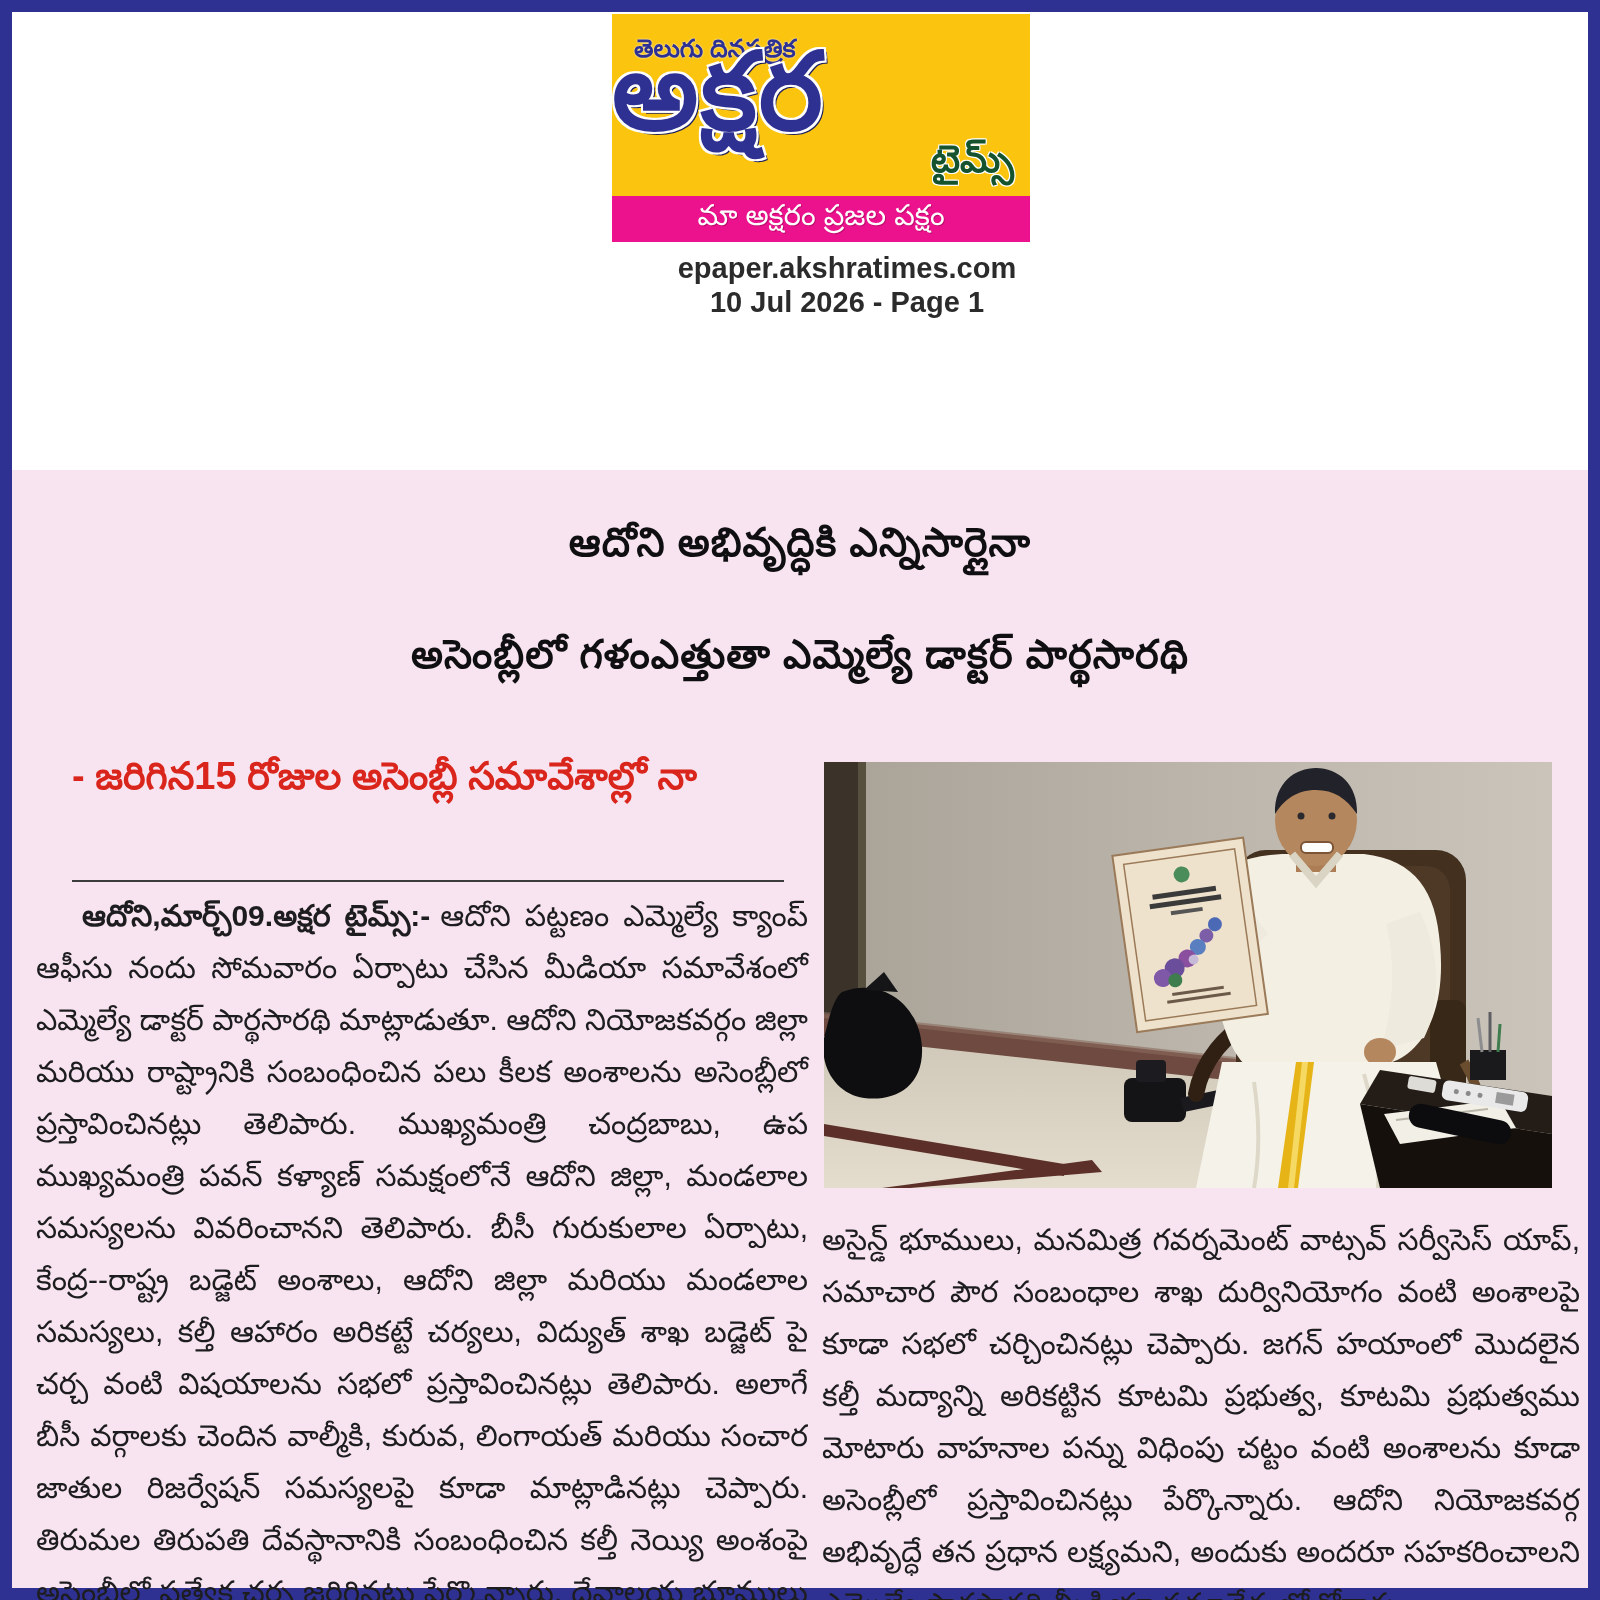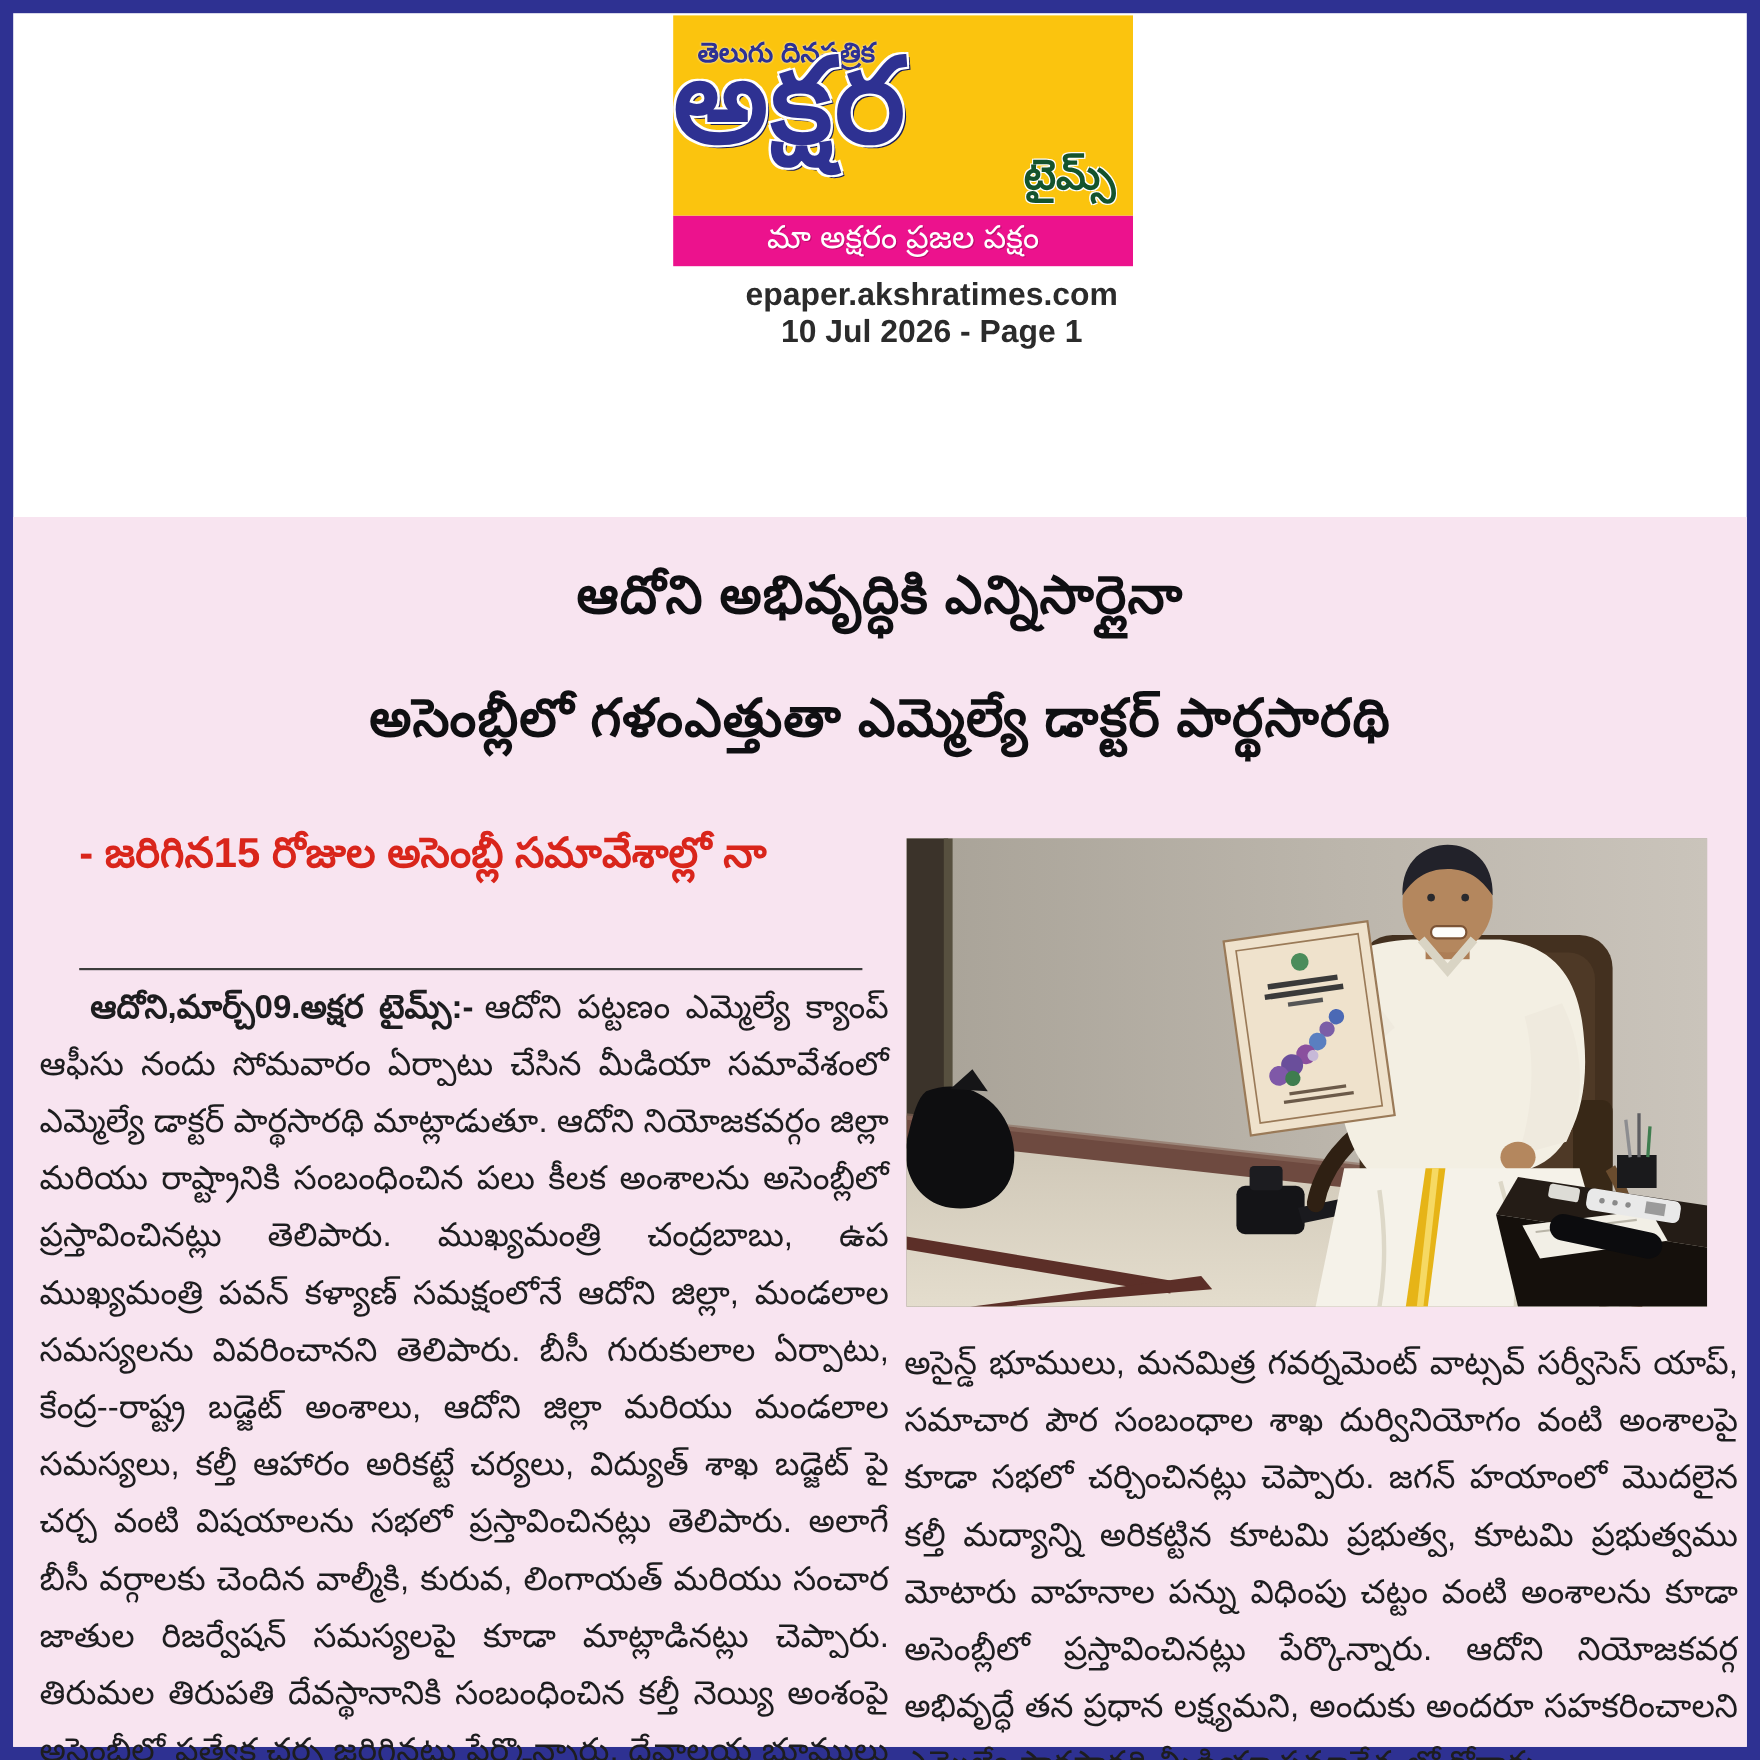--- a/index.html
+++ b/index.html
@@ -55,21 +55,21 @@
   
   .article-panel{
     position:absolute;left:0;top:458px;width:1576px;height:1118px;
     background:#f8e4f0;
   }
   .headline{
     position:absolute;left:0;top:16px;width:100%;
     text-align:center;color:#0f0f12;font-weight:bold;
   }
   .headline .hl1,.headline .hl2{
-    font-size:48px;line-height:112px;letter-spacing:1px;
+    font-size:40px;line-height:112px;letter-spacing:1px;
   }
   .subhead{
     position:absolute;left:60px;top:270px;width:716px;
     color:#d9251b;font-weight:bold;font-size:38px;line-height:73px;
   }
   .subhead-rule{
     position:absolute;left:60px;top:410px;width:712px;height:2px;
     background:#3c3c3c;
   }
   .col-left{

